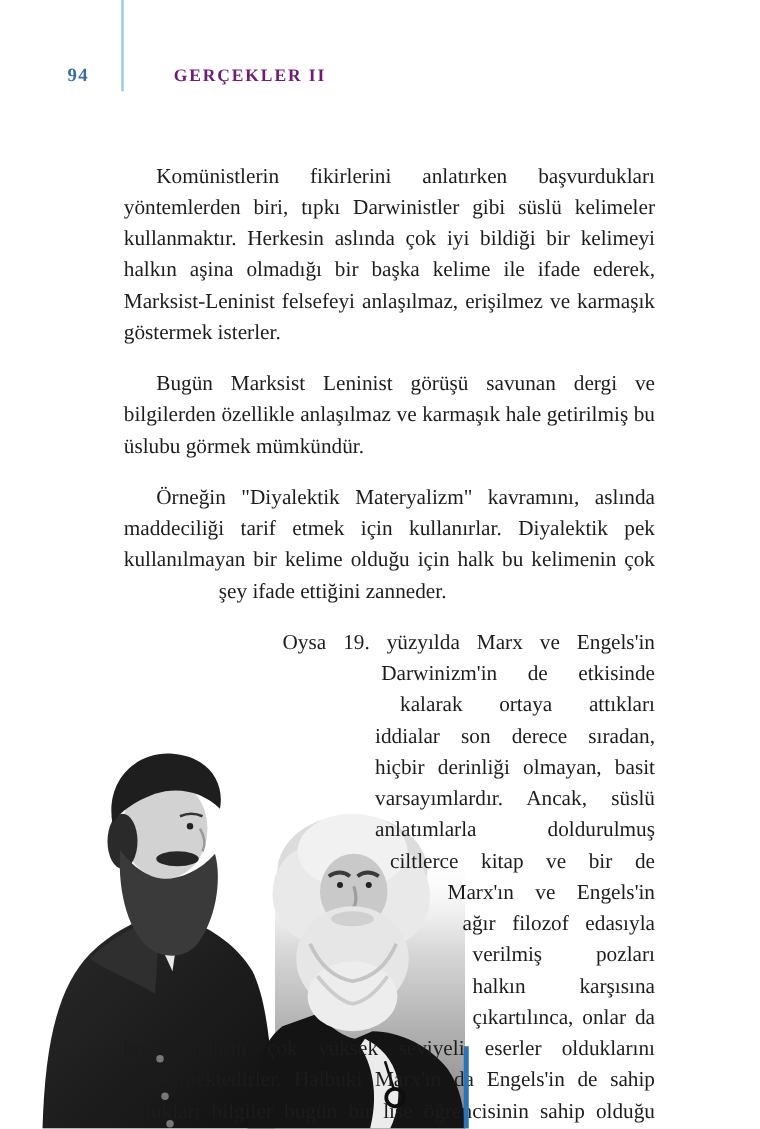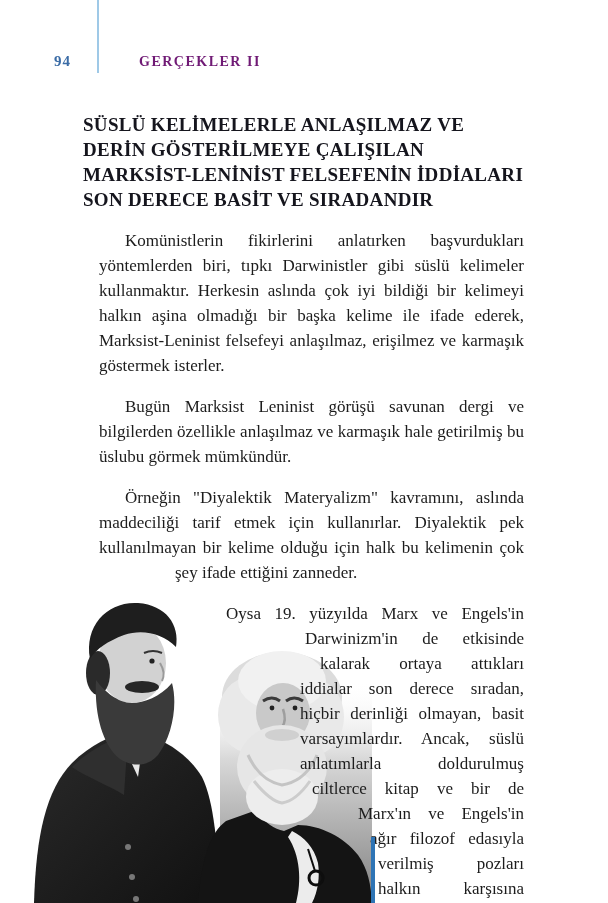--- a/index.html
+++ b/index.html
@@ -128,26 +128,20 @@
       <path d="M 272 246 C 284 252 294 262 298 278 C 300 292 298 306 292 318
                L 276 318 C 282 296 280 270 268 252 Z" fill="#ececec"></path>
       <line x1="288" y1="264" x2="295" y2="286" stroke="#0e0e0e" stroke-width="2"></line>
       <circle cx="296" cy="293" r="7" stroke="#0e0e0e" stroke-width="3" fill="none"></circle>
     </g>
   </svg>
 
   <div class="accent-line"></div>
 
   <div class="content">
-    <h1 class="article-title">
-      <span class="tline">SÜSLÜ KELİMELERLE ANLAŞILMAZ VE</span>
-      <span class="tline">DERİN GÖSTERİLMEYE ÇALIŞILAN</span>
-      <span class="tline">MARKSİST-LENİNİST FELSEFENİN İDDİALARI</span>
-      <span class="tline">SON DERECE BASİT VE SIRADANDIR</span>
-    </h1>
     <div class="body-text">
       <span class="wrap-shape"></span>
       <p>Komünistlerin fikirlerini anlatırken başvurdukları yöntemlerden biri, tıpkı Darwinistler gibi süslü kelimeler kullanmaktır. Herkesin aslında çok iyi bildiği bir kelimeyi halkın aşina olmadığı bir başka kelime ile ifade ederek, Marksist-Leninist felsefeyi anlaşılmaz, erişilmez ve karmaşık göstermek isterler.</p>
       <p>Bugün Marksist Leninist görüşü savunan dergi ve bilgilerden özellikle anlaşılmaz ve karmaşık hale getirilmiş bu üslubu görmek mümkündür.</p>
       <p>Örneğin "Diyalektik Materyalizm" kavramını, aslında maddeciliği tarif etmek için kullanırlar. Diyalektik pek kullanılmayan bir kelime olduğu için halk bu kelimenin çok şey ifade ettiğini zanneder.</p>
       <p>Oysa 19. yüzyılda Marx ve Engels'in Darwinizm'in de etkisinde kalarak ortaya attıkları iddialar son derece sıradan, hiçbir derinliği olmayan, basit varsayımlardır. Ancak, süslü anlatımlarla doldurulmuş ciltlerce kitap ve bir de Marx'ın ve Engels'in ağır filozof edasıyla verilmiş pozları halkın karşısına çıkartılınca, onlar da bu kitapların çok yüksek seviyeli eserler olduklarını zannetmektedirler. Halbuki Marx'ın da Engels'in de sahip oldukları bilgiler bugün bir lise öğrencisinin sahip olduğu bilgilerden çok daha azdır. Ancak, bu filozoflar özel telkin metodlarıyla insanların gözünde büyütülmeye çalışılmaktadır.</p>
 
     </div>
   </div>
 

